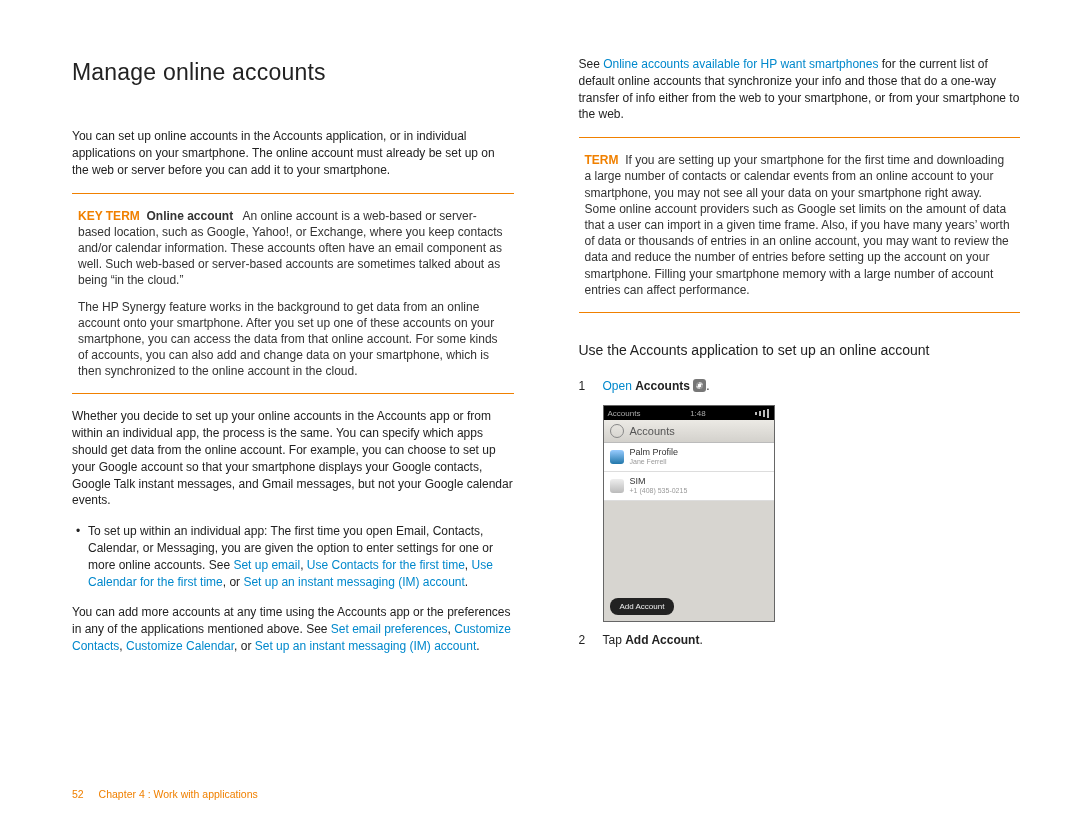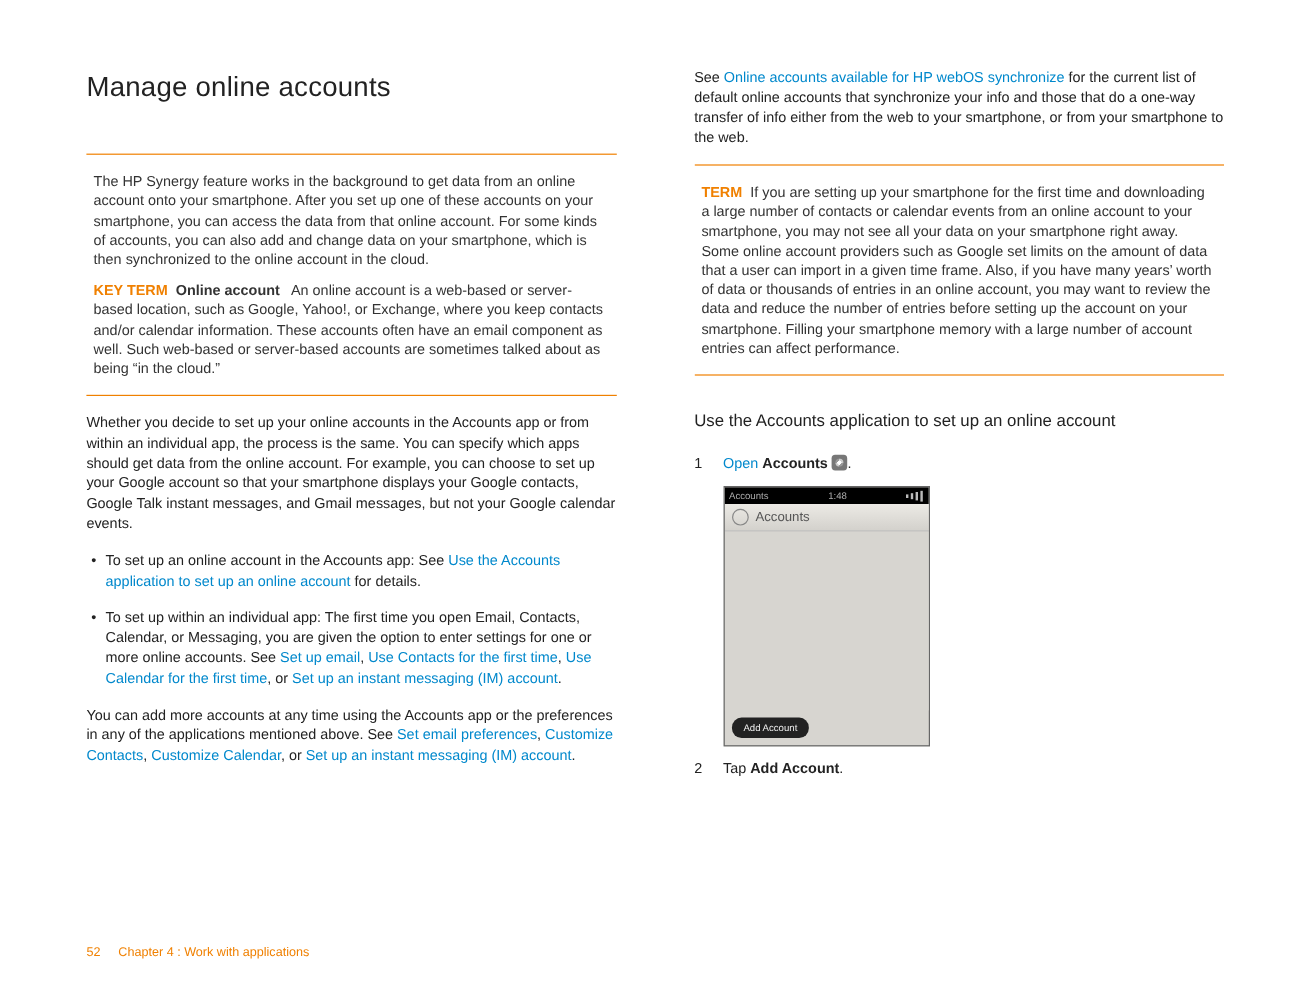--- a/index.html
+++ b/index.html
@@ -204,51 +204,49 @@
   }
 </style>
 </head>
 <body>
 
 <div class="page">
 
   <div class="col">
     <h1>Manage online accounts</h1>
 
+    <p>You can set up online accounts in the Accounts application, or in individual applications on your smartphone. The online account must already be set up on the web or server before you can add it to your smartphone.</p>
 
     <hr class="orange">
     <div class="notebox">
-      <p class="notebox-para">The HP Synergy feature works in the background to get data from an online account onto your smartphone. After you set up one of these accounts on your smartphone, you can access the data from that online account. For some kinds of accounts, you can also add and change data on your smartphone, which is then synchronized to the online account in the cloud.</p>
       <p class="notebox-para">
         <span class="key">KEY TERM</span>&nbsp;
         <b>Online account</b>&nbsp;&nbsp;
         <span>An online account is a web-based or server-based location, such as Google, Yahoo!, or Exchange, where you keep contacts and/or calendar information. These accounts often have an email component as well. Such web-based or server-based accounts are sometimes talked about as being “in the cloud.”</span>
       </p>
+      <p class="notebox-para">The HP Synergy feature works in the background to get data from an online account onto your smartphone. After you set up one of these accounts on your smartphone, you can access the data from that online account. For some kinds of accounts, you can also add and change data on your smartphone, which is then synchronized to the online account in the cloud.</p>
     </div>
     <hr class="orange">
 
     <p>Whether you decide to set up your online accounts in the Accounts app or from within an individual app, the process is the same. You can specify which apps should get data from the online account. For example, you can choose to set up your Google account so that your smartphone displays your Google contacts, Google Talk instant messages, and Gmail messages, but not your Google calendar events.</p>
 
     <ul class="bullets">
-      <li>
-        <span>To set up an online account in the Accounts app: See </span><span class="link">Use the Accounts application to set up an online account</span><span> for details.</span>
-      </li>
       <li>
         <span>To set up within an individual app: The first time you open Email, Contacts, Calendar, or Messaging, you are given the option to enter settings for one or more online accounts. See </span><span class="link">Set up email</span><span>, </span><span class="link">Use Contacts for the first time</span><span>, </span><span class="link">Use Calendar for the first time</span><span>, or </span><span class="link">Set up an instant messaging (IM) account</span><span>.</span>
       </li>
     </ul>
 
     <p>
       <span>You can add more accounts at any time using the Accounts app or the preferences in any of the applications mentioned above. See </span><span class="link">Set email preferences</span><span>, </span><span class="link">Customize Contacts</span><span>, </span><span class="link">Customize Calendar</span><span>, or </span><span class="link">Set up an instant messaging (IM) account</span><span>.</span>
     </p>
   </div>
 
   <div class="col">
     <p>
-      <span>See </span><span class="link">Online accounts available for HP webOS synchronize</span><span> for the current list of default online accounts that synchronize your info and those that do a one-way transfer of info either from the web to your smartphone, or from your smartphone to the web.</span>
+      <span>See </span><span class="link">Online accounts available for HP want smartphones</span><span> for the current list of default online accounts that synchronize your info and those that do a one-way transfer of info either from the web to your smartphone, or from your smartphone to the web.</span>
     </p>
 
     <hr class="orange">
     <div class="notebox">
       <p class="notebox-para">
         <span class="key">TERM</span>&nbsp;
         <span>If you are setting up your smartphone for the first time and downloading a large number of contacts or calendar events from an online account to your smartphone, you may not see all your data on your smartphone right away. Some online account providers such as Google set limits on the amount of data that a user can import in a given time frame. Also, if you have many years’ worth of data or thousands of entries in an online account, you may want to review the data and reduce the number of entries before setting up the account on your smartphone. Filling your smartphone memory with a large number of account entries can affect performance.</span>
       </p>
     </div>
     <hr class="orange">
@@ -273,20 +271,34 @@
             <span style="height:3px"></span>
               <span style="height:5px"></span>
               <span style="height:7px"></span>
               <span style="height:9px"></span>
           </span>
         </div>
         <div class="ss-header">
           <span class="ss-gear"></span>
           <span>Accounts</span>
         </div>
+        <div class="ss-row">
+          <span class="icn" style="background:linear-gradient(#9cf,#27a);"></span>
+          <span class="txt">
+            <span class="title">Palm Profile</span>
+            <span class="sub">Jane Ferrell</span>
+          </span>
+        </div>
+        <div class="ss-row">
+          <span class="icn" style="background:linear-gradient(#eee,#bbb);"></span>
+          <span class="txt">
+            <span class="title">SIM</span>
+            <span class="sub">+1 (408) 535-0215</span>
+          </span>
+        </div>
         <div class="ss-fill"></div>
         <div class="ss-add">Add Account</div>
       </div>
 
       <div class="step">
         <span class="step-num">2</span>
         <span>
           <span>Tap </span><b>Add Account</b><span>.</span>
         </span>
       </div>

